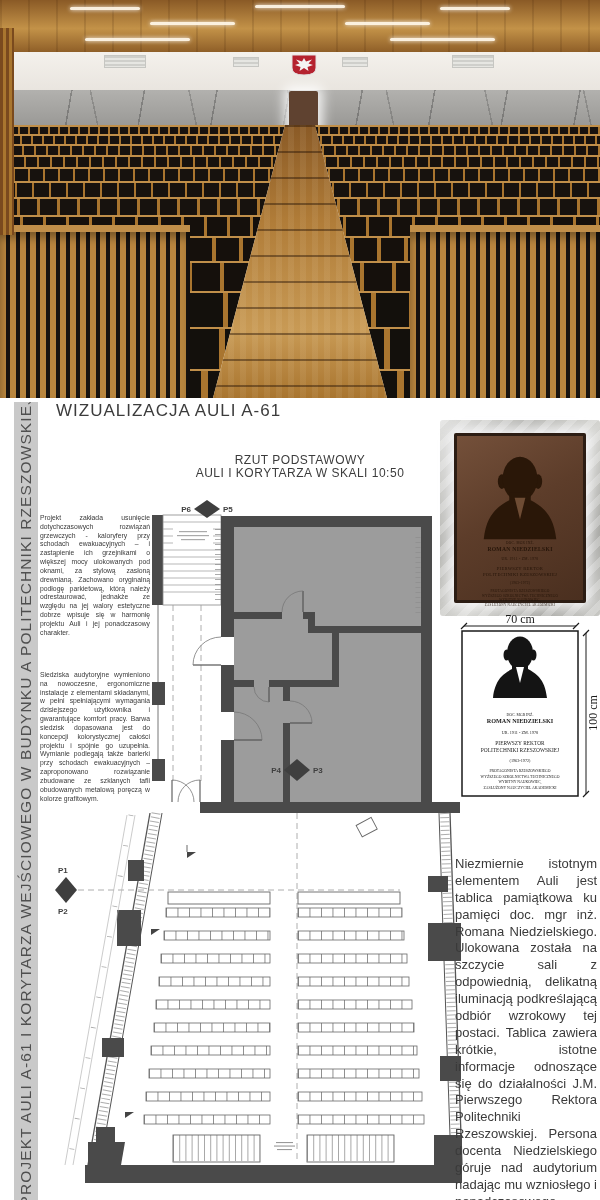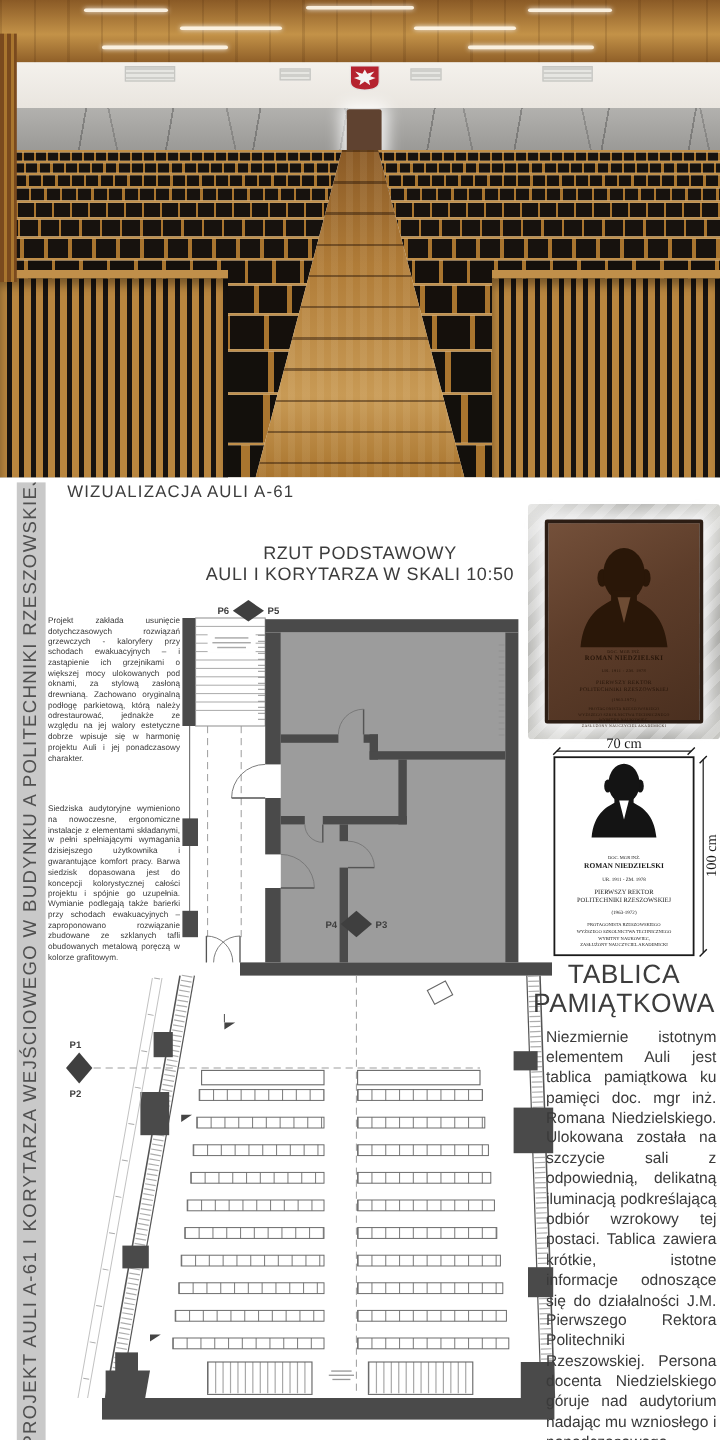--- a/index.html
+++ b/index.html
@@ -54,23 +54,23 @@
   .ba-left{left:0;}
   .ba-right{left:410px;}
   .ph-woodstrip{position:absolute;left:0;top:28px;width:14px;height:207px;
     background:repeating-linear-gradient(90deg,#7a4a1e 0 3px,#a9762f 3px 6px);}
 
   
   .sidebar{position:absolute;left:14px;top:402px;width:24px;height:798px;background:#c9c9c9;
     display:flex;align-items:center;justify-content:center;overflow:hidden;}
   .sidebar span{writing-mode:vertical-rl;transform:rotate(180deg);white-space:nowrap;
     font-size:15.5px;letter-spacing:1.1px;color:#4f4f4f;}
-  .h-viz{position:absolute;left:56px;top:401px;font-size:14px;letter-spacing:1px;color:#3c3c3c;}
+  .h-viz{position:absolute;left:56px;top:401px;font-size:17px;letter-spacing:1px;color:#3c3c3c;}
   .h-plan{position:absolute;left:150px;top:454px;width:300px;text-align:center;
-    font-size:15px;line-height:1.12;letter-spacing:.5px;color:#3c3c3c;}
+    font-size:12px;line-height:1.12;letter-spacing:.5px;color:#3c3c3c;}
   .para{position:absolute;font-size:6.8px;line-height:1.3;color:#3a3a3a;text-align:justify;}
   .p1{left:40px;top:514px;width:110px;}
   .p2{left:40px;top:671px;width:110px;}
   .p3{left:455px;top:856px;width:142px;font-size:13px;}
   .h-tab{position:absolute;left:440px;top:800px;width:160px;text-align:center;
     font-size:22px;line-height:1.1;letter-spacing:.5px;color:#3c3c3c;}
 
   .plan-svg{position:absolute;left:55px;top:497px;width:420px;height:695px;}
   .plan-svg text{font-family:"Liberation Sans",sans-serif;font-size:8px;font-weight:bold;fill:#3f3f3f;}
 
@@ -358,19 +358,15 @@
       <text x="80" y="135" font-size="5.4">PIERWSZY REKTOR</text>
       <text x="80" y="142" font-size="5.4">POLITECHNIKI RZESZOWSKIEJ</text>
       <text x="80" y="152" font-size="4.2">(1963-1972)</text>
       <text x="80" y="162" font-size="3.8">PROTAGONISTA RZESZOWSKIEGO</text>
       <text x="80" y="167.5" font-size="3.8">WYŻSZEGO SZKOLNICTWA TECHNICZNEGO</text>
       <text x="80" y="173" font-size="3.8">WYBITNY NAUKOWIEC,</text>
       <text x="80" y="178.5" font-size="3.8">ZASŁUŻONY NAUCZYCIEL AKADEMICKI</text>
     </g>
   </svg>
 
-  <div class="h-tab">
-    <div>TABLICA</div>
-    <div>PAMIĄTKOWA</div>
-  </div>
   <div class="para p3">Niezmiernie istotnym elementem Auli jest tablica pamiątkowa ku pamięci doc. mgr inż. Romana Niedzielskiego. Ulokowana została na szczycie sali z odpowiednią, delikatną iluminacją podkreślającą odbiór wzrokowy tej postaci. Tablica zawiera krótkie, istotne informacje odnoszące się do działalności J.M. Pierwszego Rektora Politechniki Rzeszowskiej. Persona docenta Niedzielskiego góruje nad audytorium nadając mu wzniosłego i ponadczasowego charakteru. Tablicę o wymiarach 70 cm x 100 cm zaprojektowano w brązie.</div>
 
 </div>
 
 </body></html>

